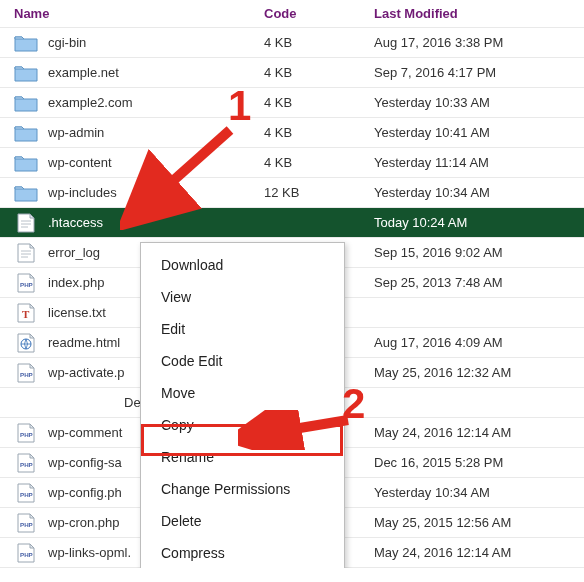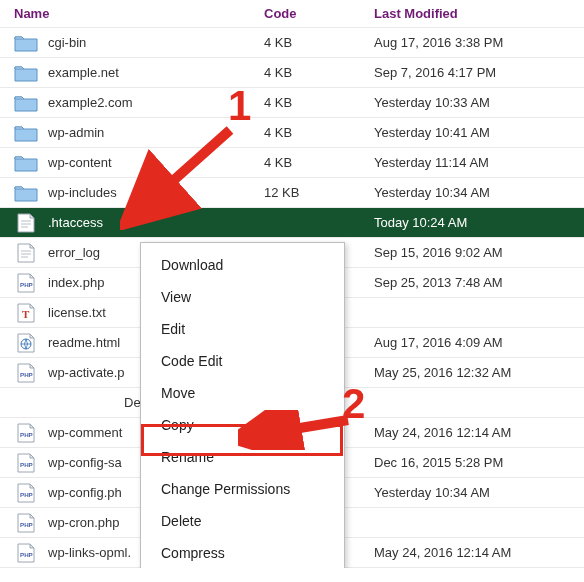--- a/index.html
+++ b/index.html
@@ -320,20 +320,21 @@
           <span class="ico">
             <svg width="22" height="20" viewBox="0 0 22 20">
               <path d="M3 1 L15 1 L19 5 L19 19 L3 19 Z" fill="#ffffff" stroke="#9aa6b2" stroke-width="1"></path>
               <path d="M15 1 L15 5 L19 5 Z" fill="#e5ebf1" stroke="#9aa6b2" stroke-width="1"></path>
               <text x="5" y="14" font-size="6.2" font-family="Arial" fill="#4a63a8" font-weight="bold">PHP</text>
             </svg>
           </span>
           <span>wp-cron.php</span>
         </div>
         <div class="col-size">2.33 KB</div>
+        <div class="col-date">May 25, 2015 12:56 AM</div>
       </div>
       <div class="row">
         <div class="col-name">
           <span class="ico">
             <svg width="22" height="20" viewBox="0 0 22 20">
               <path d="M3 1 L15 1 L19 5 L19 19 L3 19 Z" fill="#ffffff" stroke="#9aa6b2" stroke-width="1"></path>
               <path d="M15 1 L15 5 L19 5 Z" fill="#e5ebf1" stroke="#9aa6b2" stroke-width="1"></path>
               <text x="5" y="14" font-size="6.2" font-family="Arial" fill="#4a63a8" font-weight="bold">PHP</text>
             </svg>
           </span>

